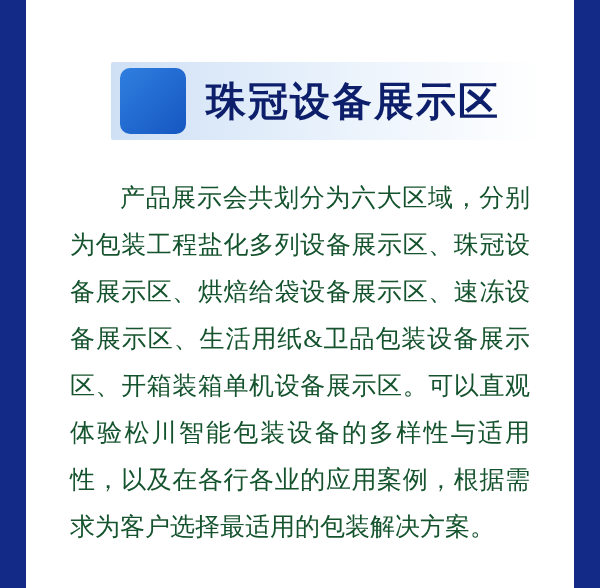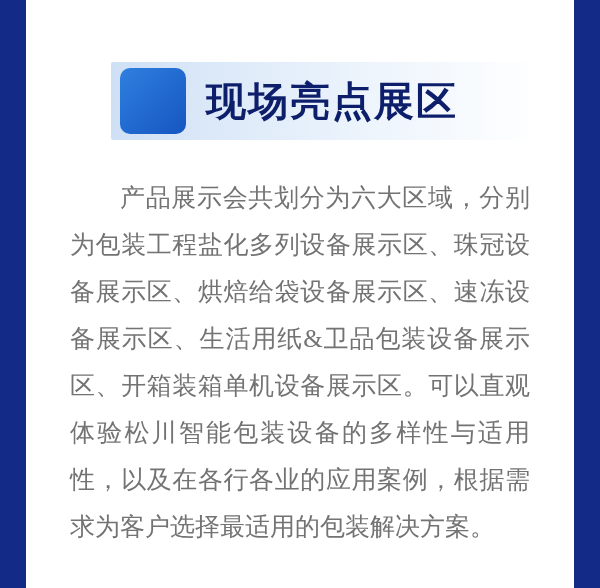--- a/index.html
+++ b/index.html
@@ -74,38 +74,38 @@
     letter-spacing: 2px;
     line-height: 54px;
     white-space: nowrap;
   }
 
   
   .body-text {
     margin: 28px 44px 0 44px;
     font-size: 25px;
     line-height: 47px;
-    color: #737373;
+    color: #14532d;
     text-align: justify;
     text-indent: 2em;
     font-family: "Liberation Serif", serif;
     font-weight: 500;
   }
 </style>
 </head>
 <body>
 
 <div class="page">
   <div class="rail rail-left"></div>
   <div class="rail rail-right"></div>
 
   <div class="content">
 
     <div class="heading-wrap">
       <div class="heading-bar"></div>
       <div class="heading-square"></div>
-      <div class="heading-title">现场亮点展区</div>
+      <div class="heading-title">珠冠设备展示区</div>
     </div>
 
     <p class="body-text">产品展示会共划分为六大区域，分别为包装工程盐化多列设备展示区、珠冠设备展示区、烘焙给袋设备展示区、速冻设备展示区、生活用纸&amp;卫品包装设备展示区、开箱装箱单机设备展示区。可以直观体验松川智能包装设备的多样性与适用性，以及在各行各业的应用案例，根据需求为客户选择最适用的包装解决方案。</p>
 
   </div>
 </div>
 
 </body></html>

